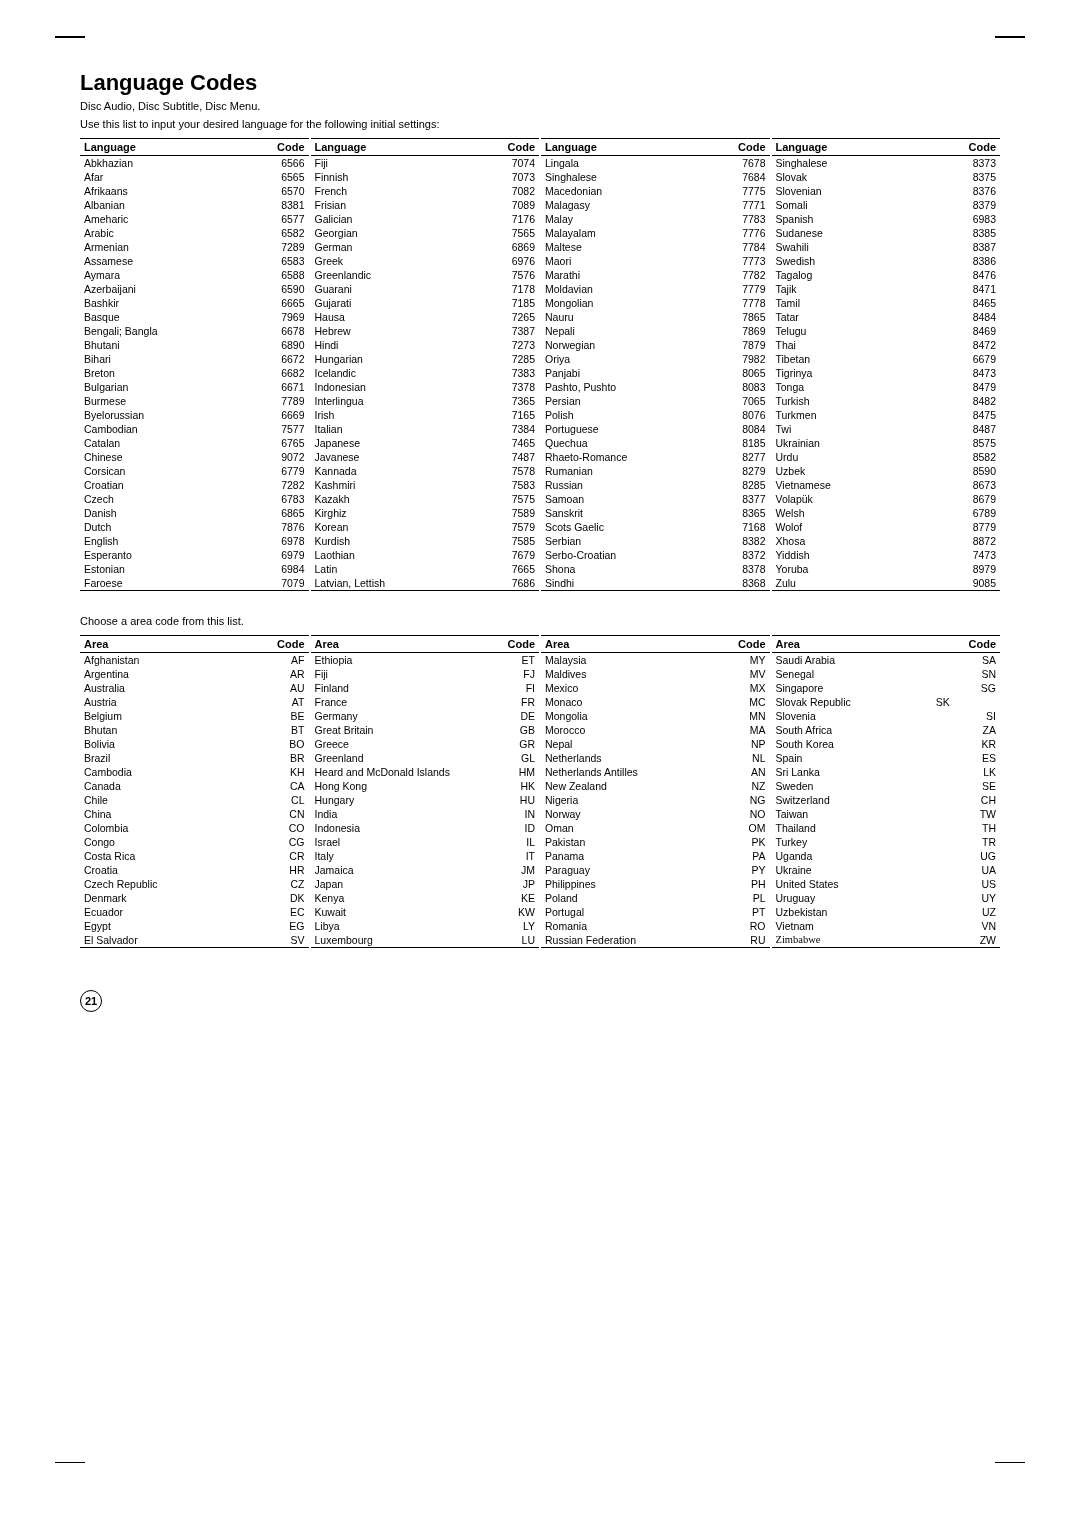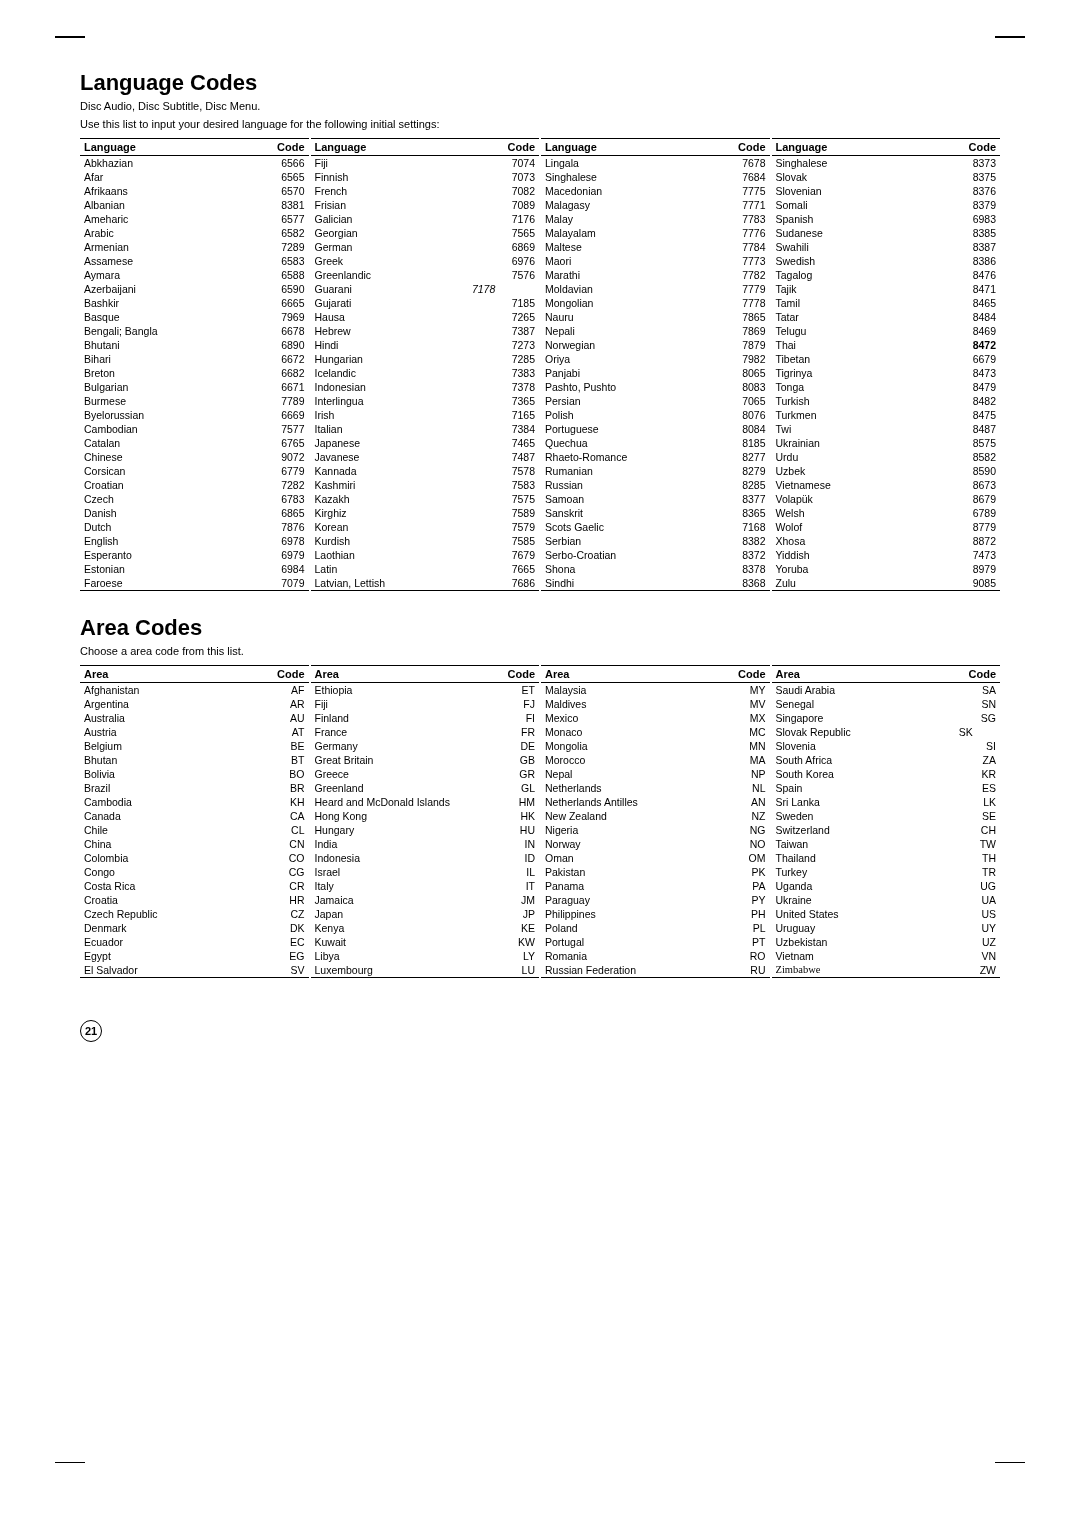--- a/index.html
+++ b/index.html
@@ -272,21 +272,21 @@
               <tr>
                 <td>Greek</td>
                 <td style="text-align: right;">6976</td>
               </tr>
               <tr>
                 <td>Greenlandic</td>
                 <td style="text-align: right;">7576</td>
               </tr>
               <tr>
                 <td>Guarani</td>
-                <td style="text-align: left; font-style: italic;">7178</td>
+                <td style="text-align: right;">7178</td>
               </tr>
               <tr>
                 <td>Gujarati</td>
                 <td style="text-align: right;">7185</td>
               </tr>
               <tr>
                 <td>Hausa</td>
                 <td style="text-align: right;">7265</td>
               </tr>
               <tr>
@@ -560,21 +560,21 @@
               <tr>
                 <td>Tatar</td>
                 <td style="text-align: right;">8484</td>
               </tr>
               <tr>
                 <td>Telugu</td>
                 <td style="text-align: right;">8469</td>
               </tr>
               <tr>
                 <td>Thai</td>
-                <td style="text-align: right; font-weight: bold;">8472</td>
+                <td style="text-align: right;">8472</td>
               </tr>
               <tr>
                 <td>Tibetan</td>
                 <td style="text-align: right;">6679</td>
               </tr>
               <tr>
                 <td>Tigrinya</td>
                 <td style="text-align: right;">8473</td>
               </tr>
               <tr>
@@ -638,21 +638,20 @@
                 <td style="text-align: right; border-bottom: 1px solid rgb(0, 0, 0);">9085</td>
               </tr>
             </tbody>
           </table>
         </div>
       </div>
     </div>
 </div>
 
 <div class="section-area">
-  <h2 class="section-title">Area Codes</h2>
   <p class="section-desc">Choose a area code from this list.</p>
 
   <div class="lang-table-wrapper" id="area-table-container">
   <div style="display: flex; width: 100%;">
         <div style="flex: 1 1 0%; padding-right: 2px;">
           <table class="inner-table">
             <thead>
               <tr>
                 <th>Area</th>
                 <th style="text-align: right;">Code</th>
@@ -954,21 +953,21 @@
               <tr>
                 <td>Senegal</td>
                 <td style="text-align: right;">SN</td>
               </tr>
               <tr>
                 <td>Singapore</td>
                 <td style="text-align: right;">SG</td>
               </tr>
               <tr>
                 <td>Slovak Republic</td>
-                <td style="text-align: center;">SK</td>
+                <td style="text-align: left;">SK</td>
               </tr>
               <tr>
                 <td>Slovenia</td>
                 <td style="text-align: right;">SI</td>
               </tr>
               <tr>
                 <td>South Africa</td>
                 <td style="text-align: right;">ZA</td>
               </tr>
               <tr>

